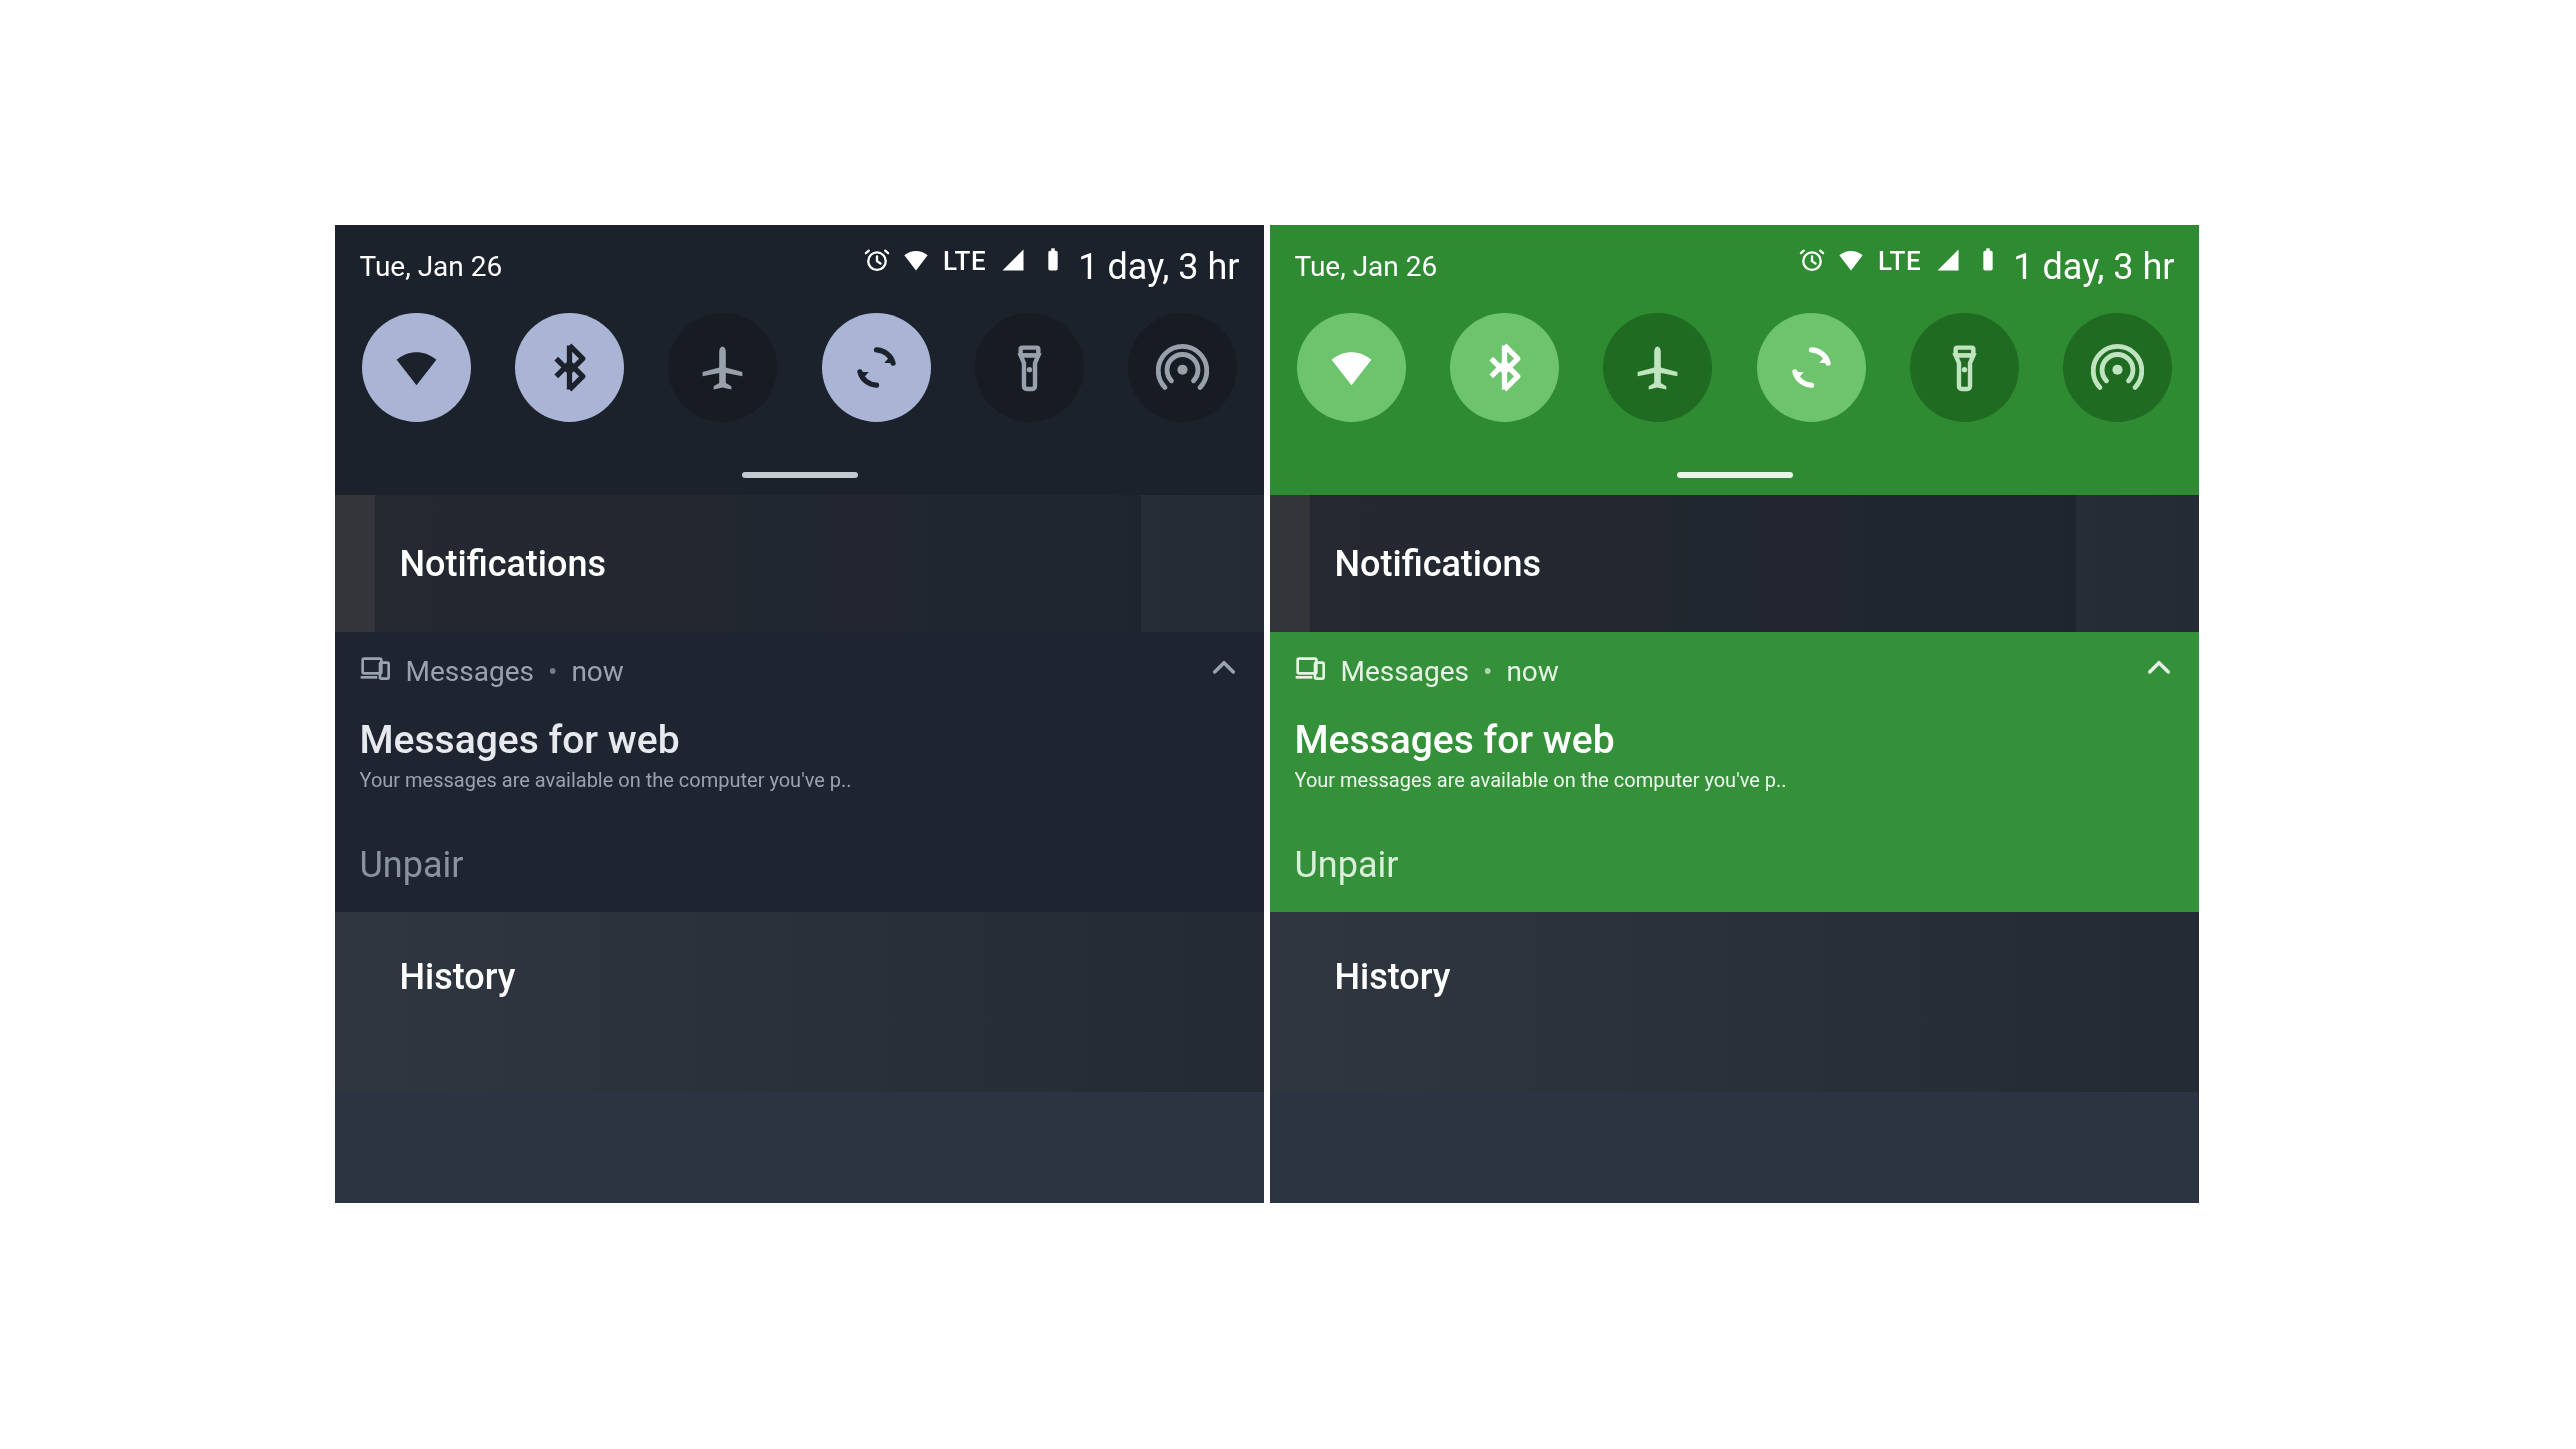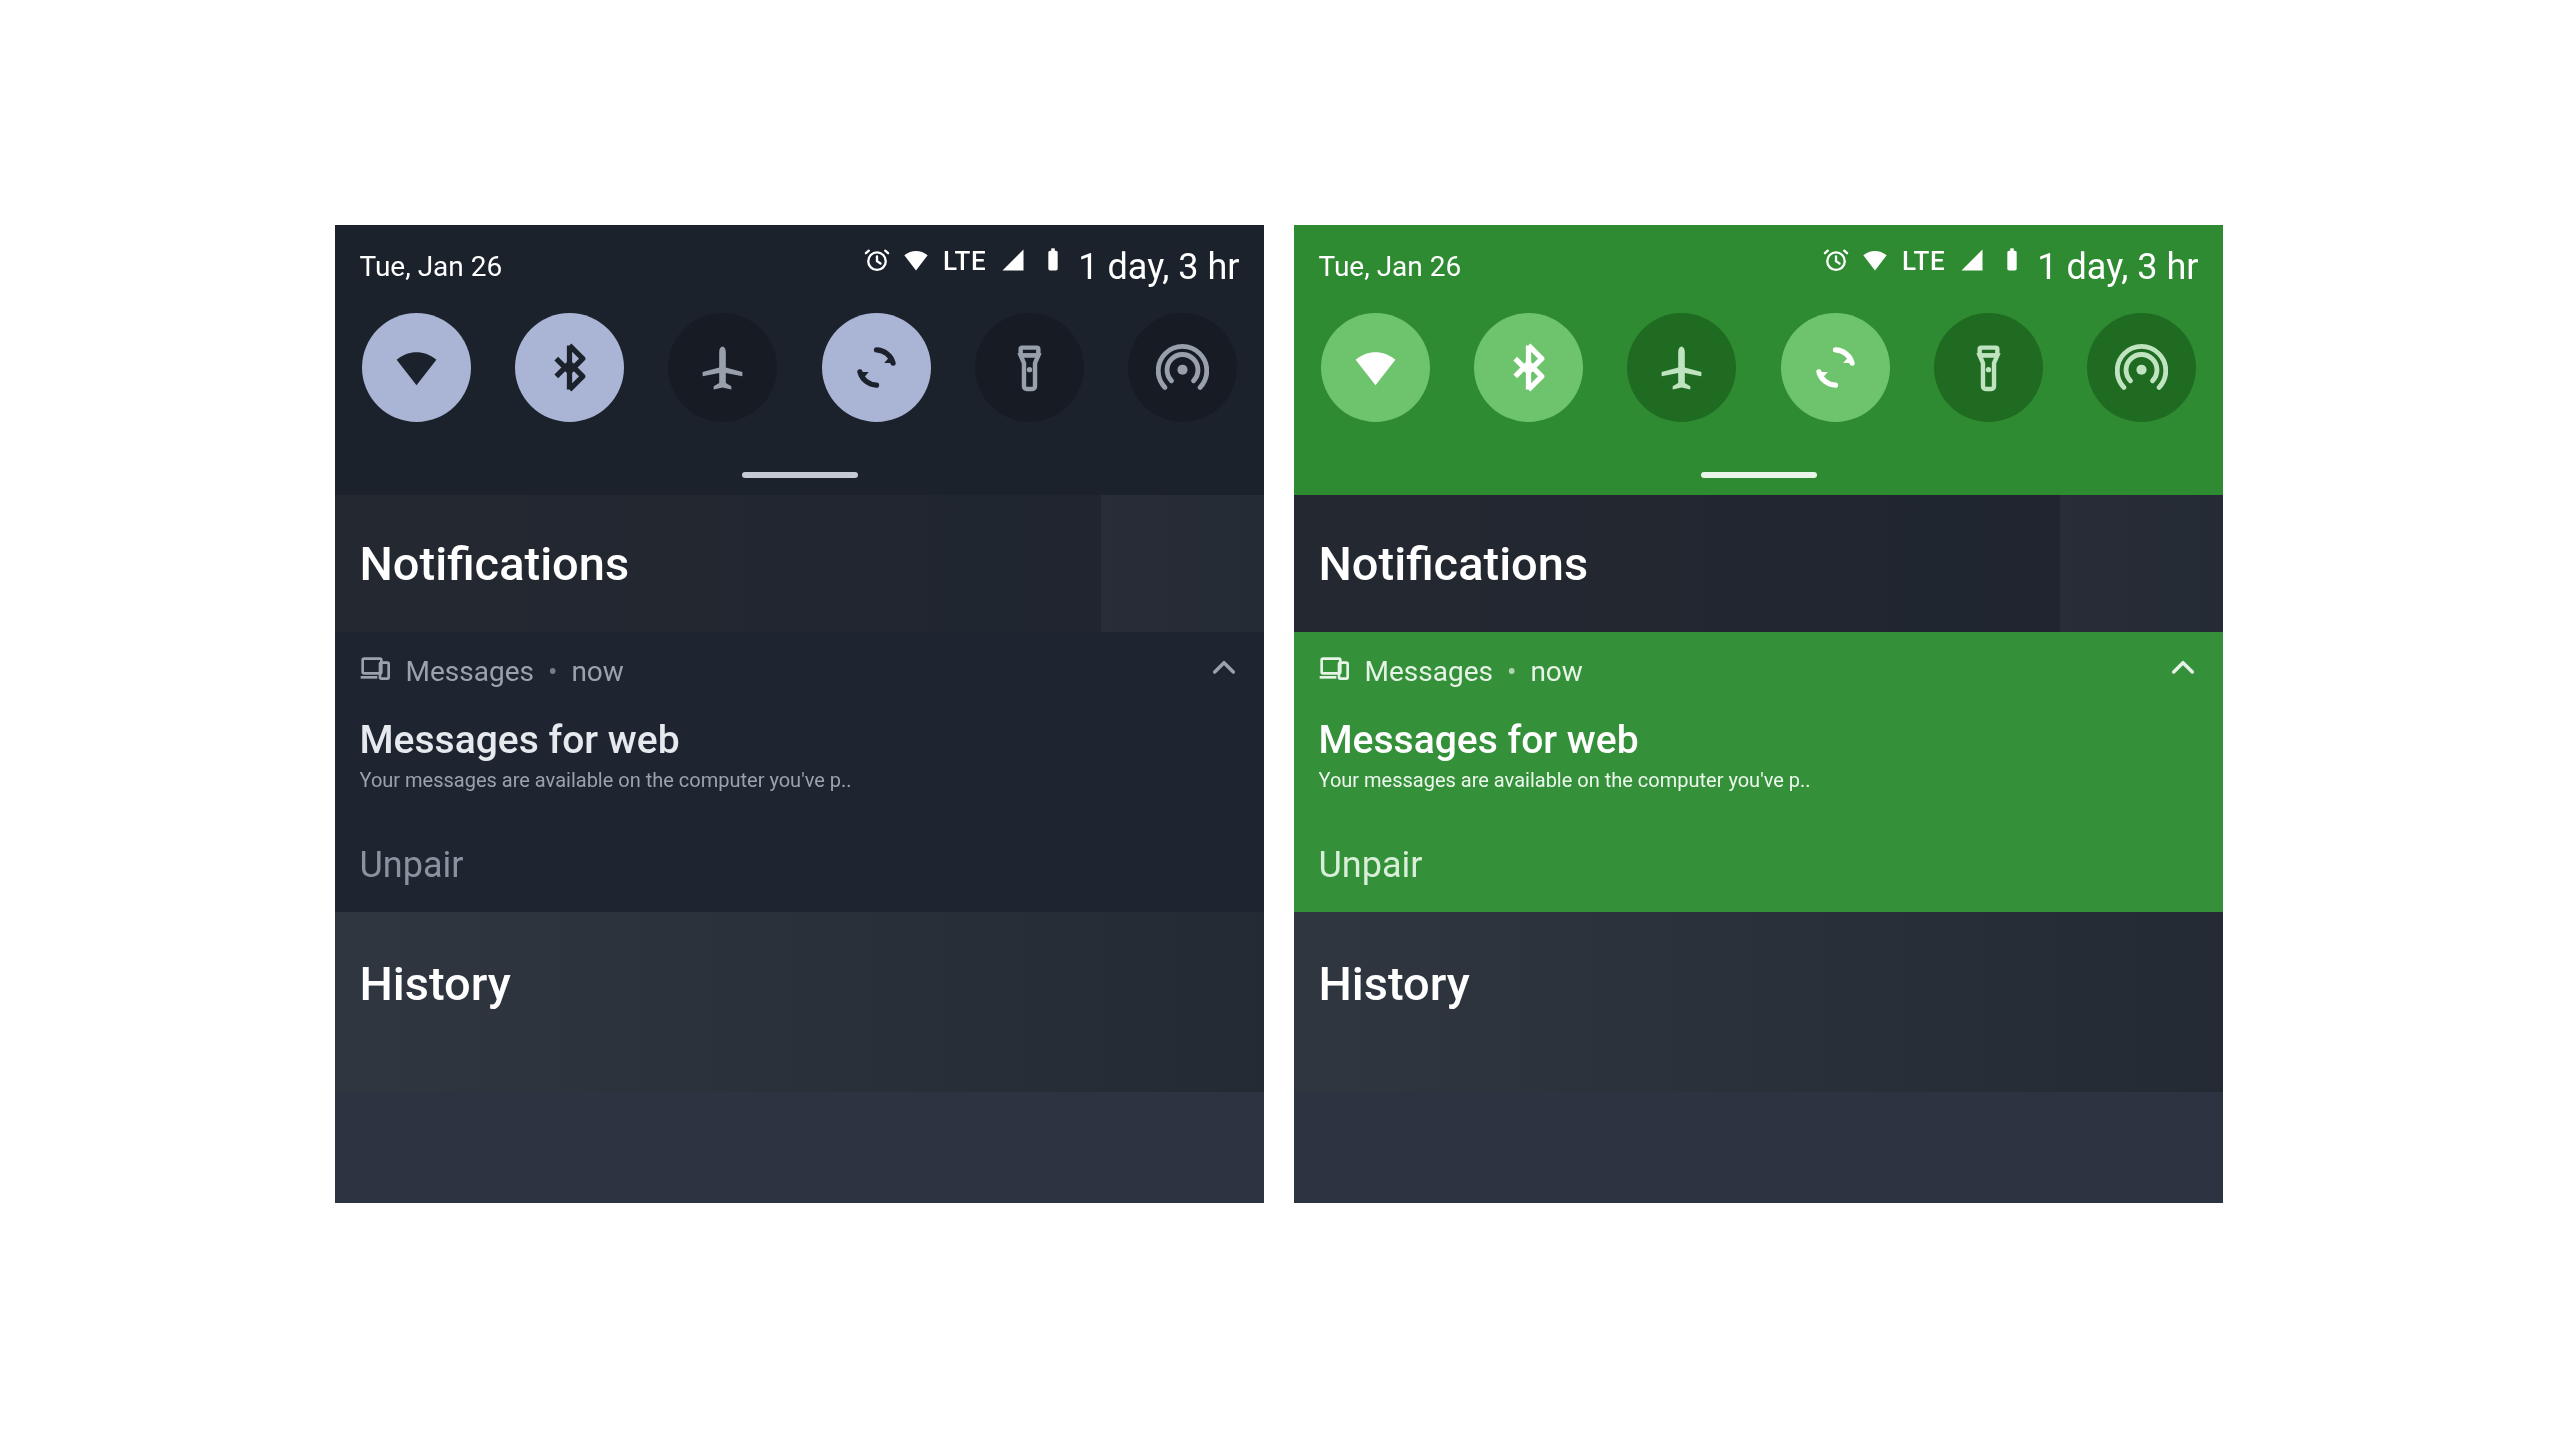--- a/index.html
+++ b/index.html
@@ -8,21 +8,21 @@
       font-family: Roboto, -apple-system, "Segoe UI", Arial, sans-serif;
       width: 2576px;
       height: 1449px;
       position: relative;
     }
     .canvas {
       position: absolute;
       left: 335px;
       top: 225px;
       display: flex;
-      gap: 30px;
+      gap: 6px;
     }
     .panel {
       width: 929px;
       height: 978px;
       position: relative;
       overflow: hidden;
       background: #2b3440;
     }
 
     
@@ -68,24 +68,25 @@
       height: 6.4px;
       border-radius: 3.9px;
       margin: 50px auto 3.9px auto;
     }
     .dark .drag-handle { background: #c5c9d1; }
     .green .drag-handle { background: #e9f5e9; }
 
     
     .section-header {
       color: #ffffff;
-      font-size: 47px;
+      font-size: 36px;
       font-weight: 500;
       padding: 26px 24.5px 26px 24.5px;
       background: rgba(0,0,0,0.15);
+      margin-left: 40px;
     }
     .bg-slab {
       background: linear-gradient(90deg, rgba(60,55,52,0.55), rgba(32,36,44,0.55));
       height: 137px;
       position: relative;
     }
     .bg-slab .section-header {
       position: absolute;
       background: rgba(28,34,44,0.65);
       left: 0; right: auto;

